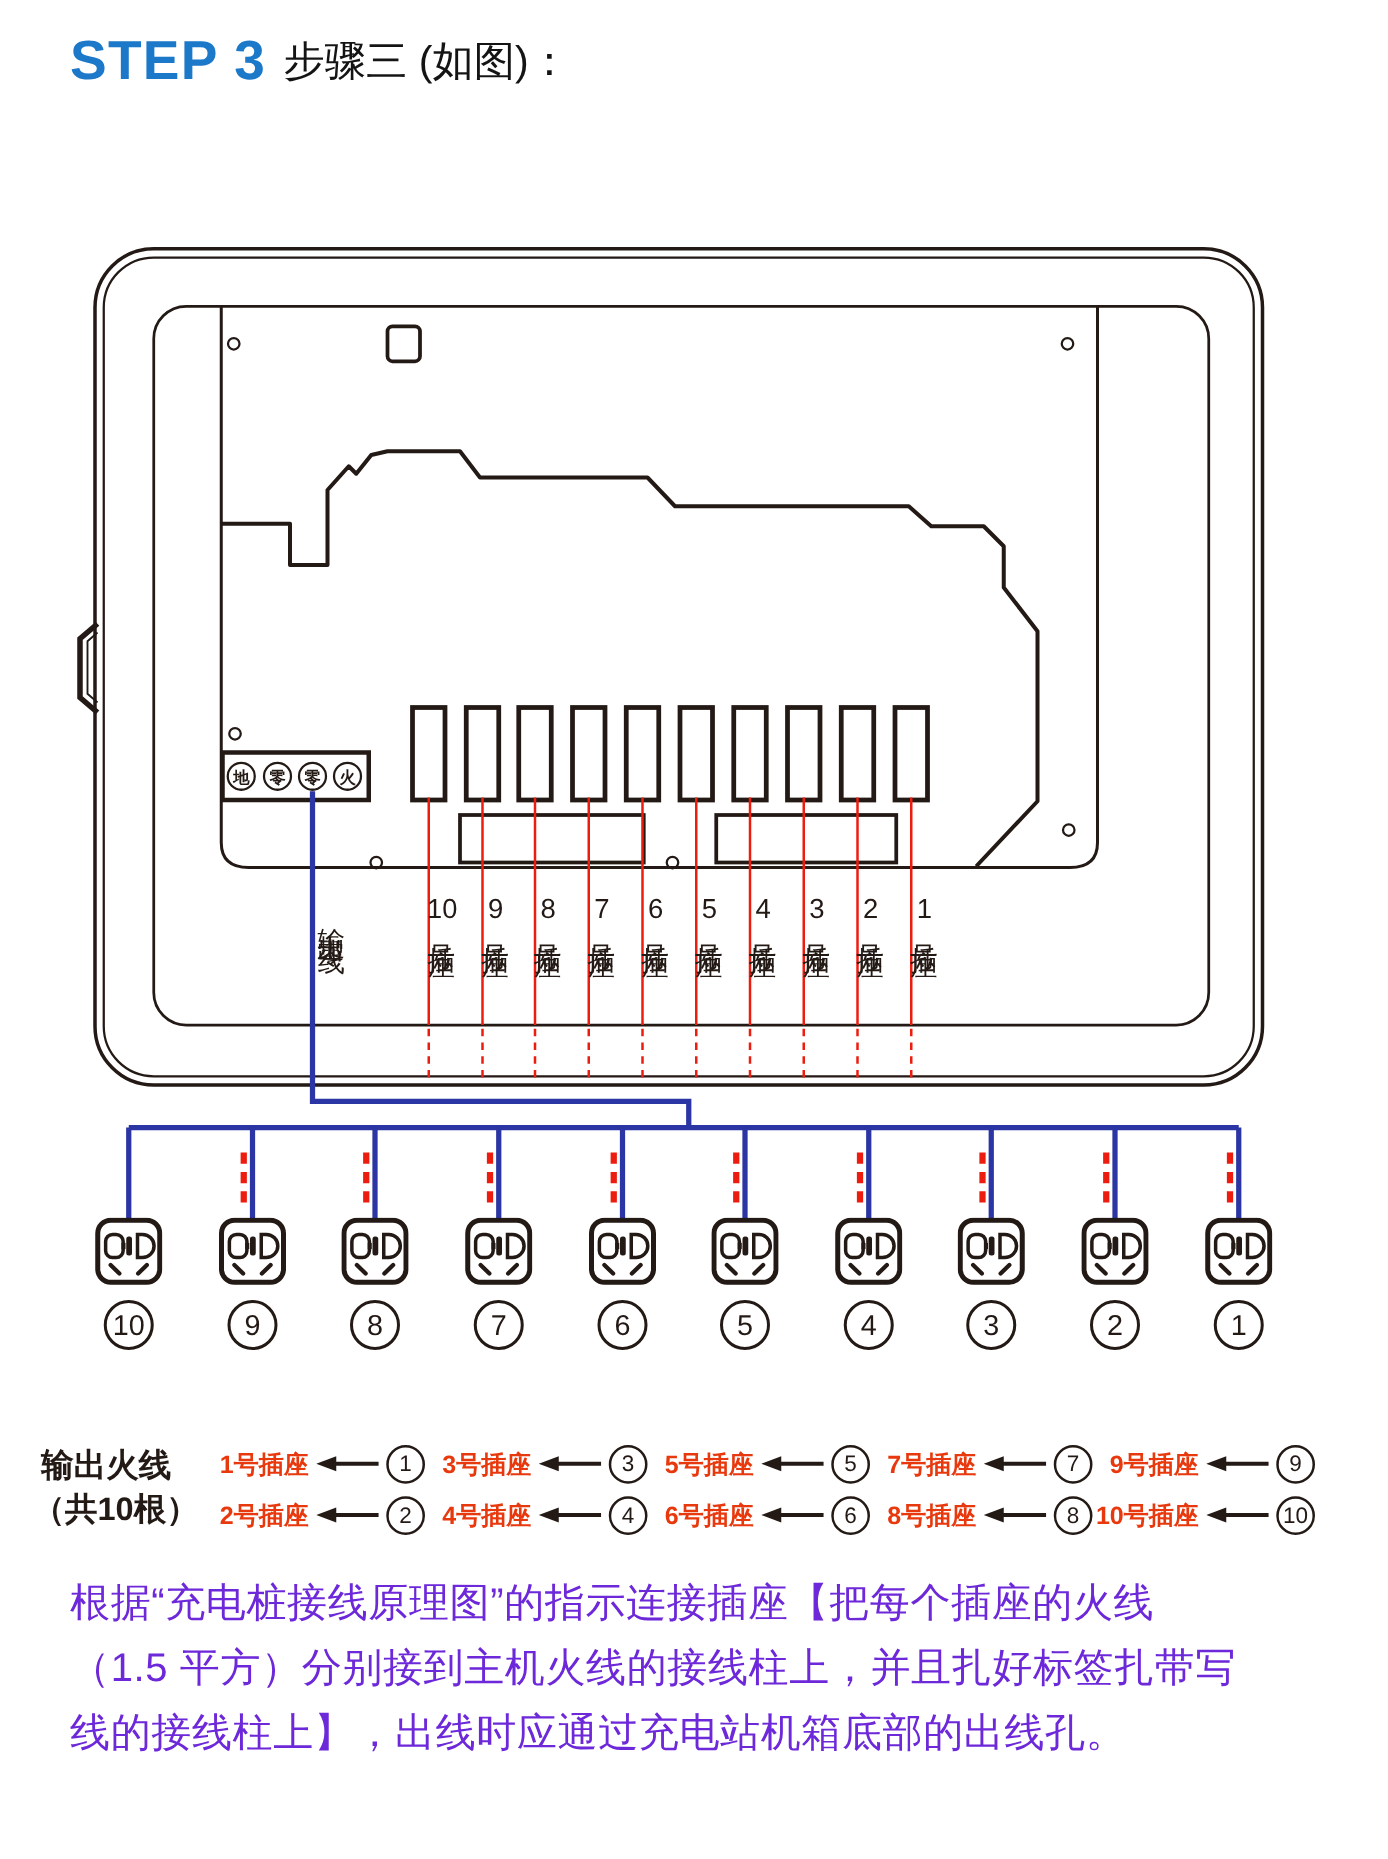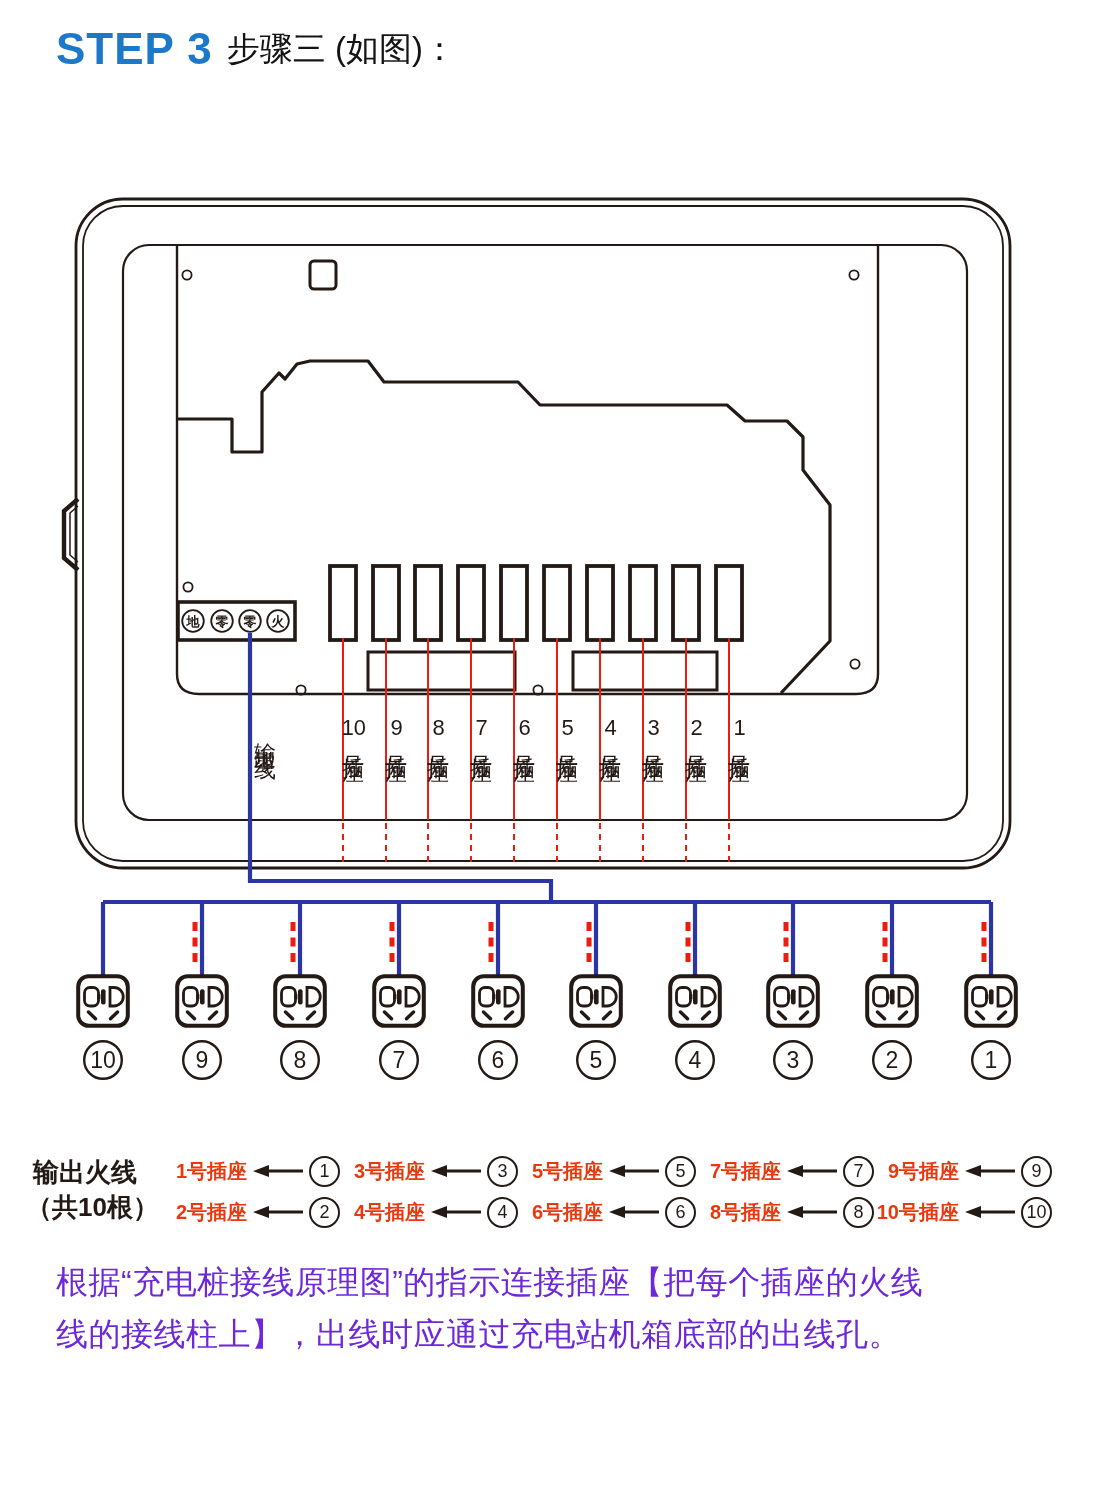--- a/index.html
+++ b/index.html
@@ -302,16 +302,17 @@
       <svg class="map-arrow" width="50" height="14" viewBox="0 0 50 14">
           <polygon points="0,7 16,1 16,13" fill="#231915"></polygon>
           <line x1="14" y1="7" x2="50" y2="7" stroke="#231915" stroke-width="3.2"></line>
         </svg>
       <span class="map-circle">10</span>
     </div>
   </div>
 
   <div class="para">
     <div>根据“充电桩接线原理图”的指示连接插座【把每个插座的火线</div>
+    <div>（1.5 平方）分别接到主机火线的接线柱上，并且扎好标签扎带写</div>
     <div>线的接线柱上】，出线时应通过充电站机箱底部的出线孔。</div>
   </div>
 
 </div>
 
 </body></html>

